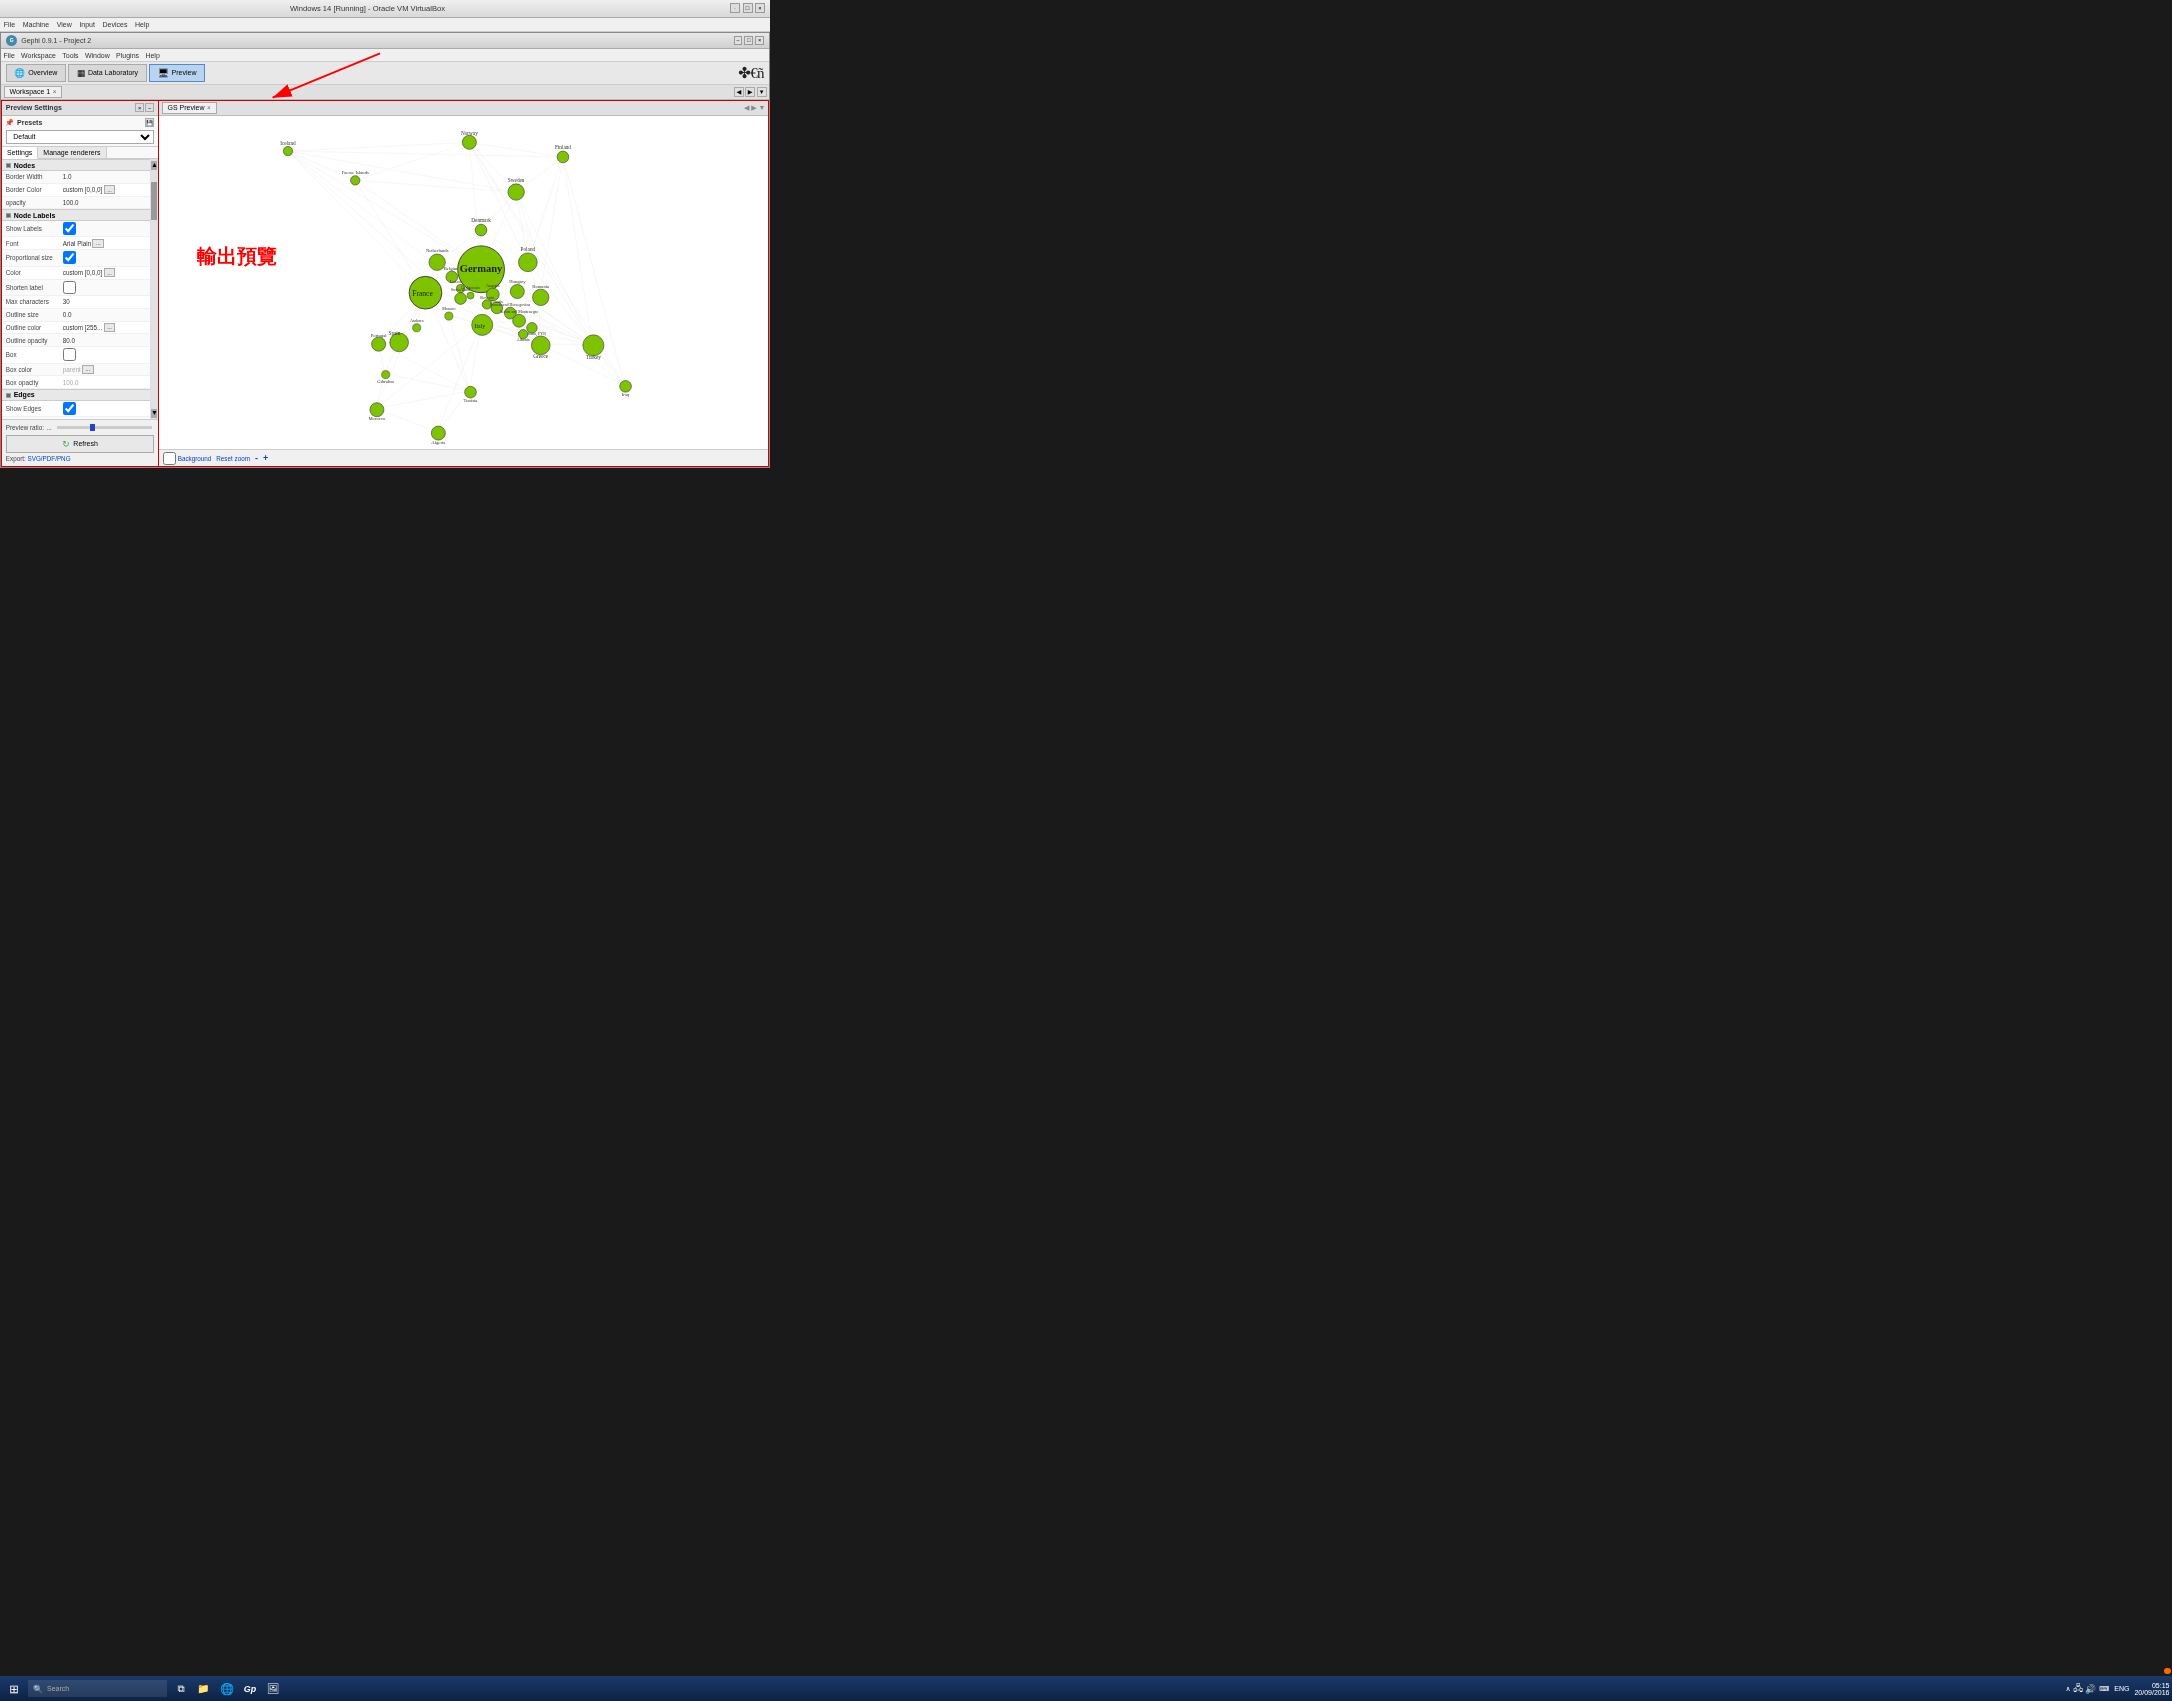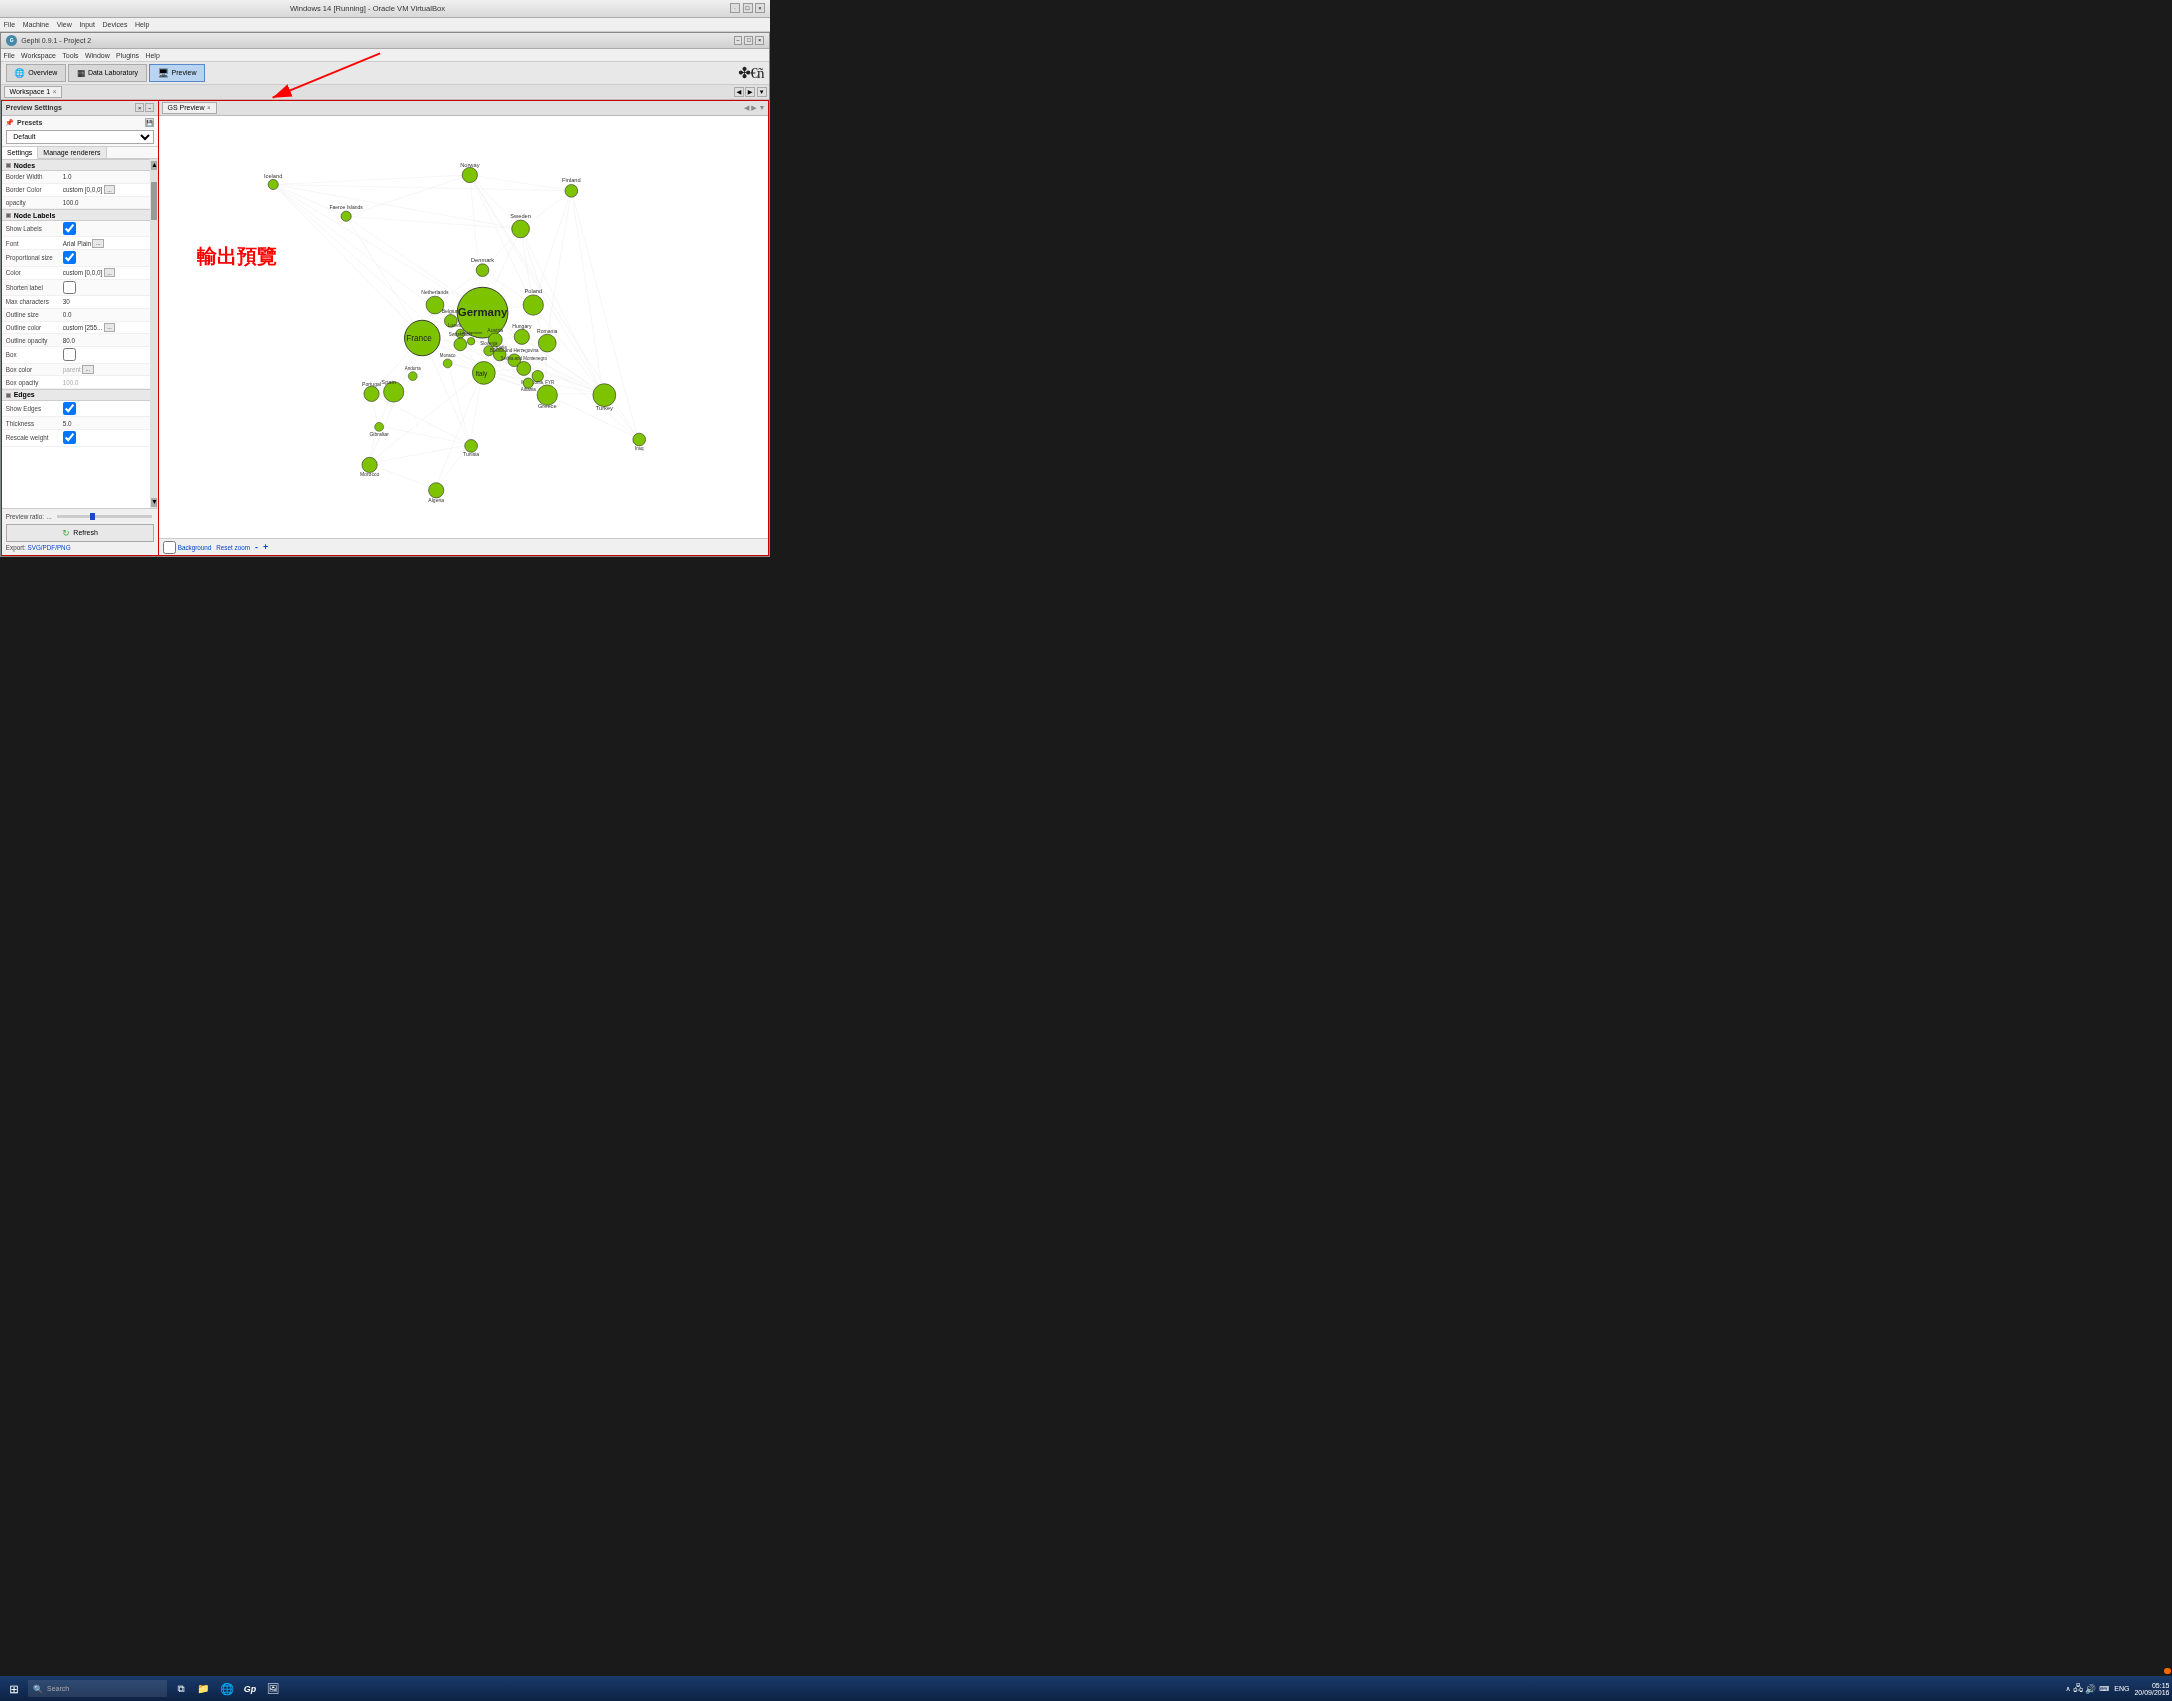--- a/index.html
+++ b/index.html
@@ -268,20 +268,21 @@
       gap: 2.5px;
       cursor: pointer;
     }
     .preview-nav { margin-left: auto; font-size: 7px; color: #888; }
 
     .preview-canvas {
       flex: 1;
       position: relative;
       background: white;
       overflow: hidden;
+      font-family: Liberation Serif, serif;
     }
 
     
     .network-svg {
       position: absolute;
       top: 0; left: 0;
       width: 100%;
       height: 100%;
     }
 
@@ -401,21 +402,21 @@
       <span>Workspace 1</span>
       <span style="font-size:6.3px; color:#666;">×</span>
     </div>
     <div class="workspace-nav">
       <div class="workspace-nav-btn">◀</div>
       <div class="workspace-nav-btn">▶</div>
       <div class="workspace-nav-btn">▼</div>
     </div>
   </div>
 
-  <div class="main-content" style="height: 456px;">
+  <div class="main-content" style="height: 367px;">
 
     <div class="left-panel">
       <div class="panel-header">
         <div class="panel-title">
           <span>Preview Settings</span>
         </div>
         <div class="panel-controls">
           <div class="panel-ctrl-btn">×</div>
           <div class="panel-ctrl-btn">−</div>
         </div>

